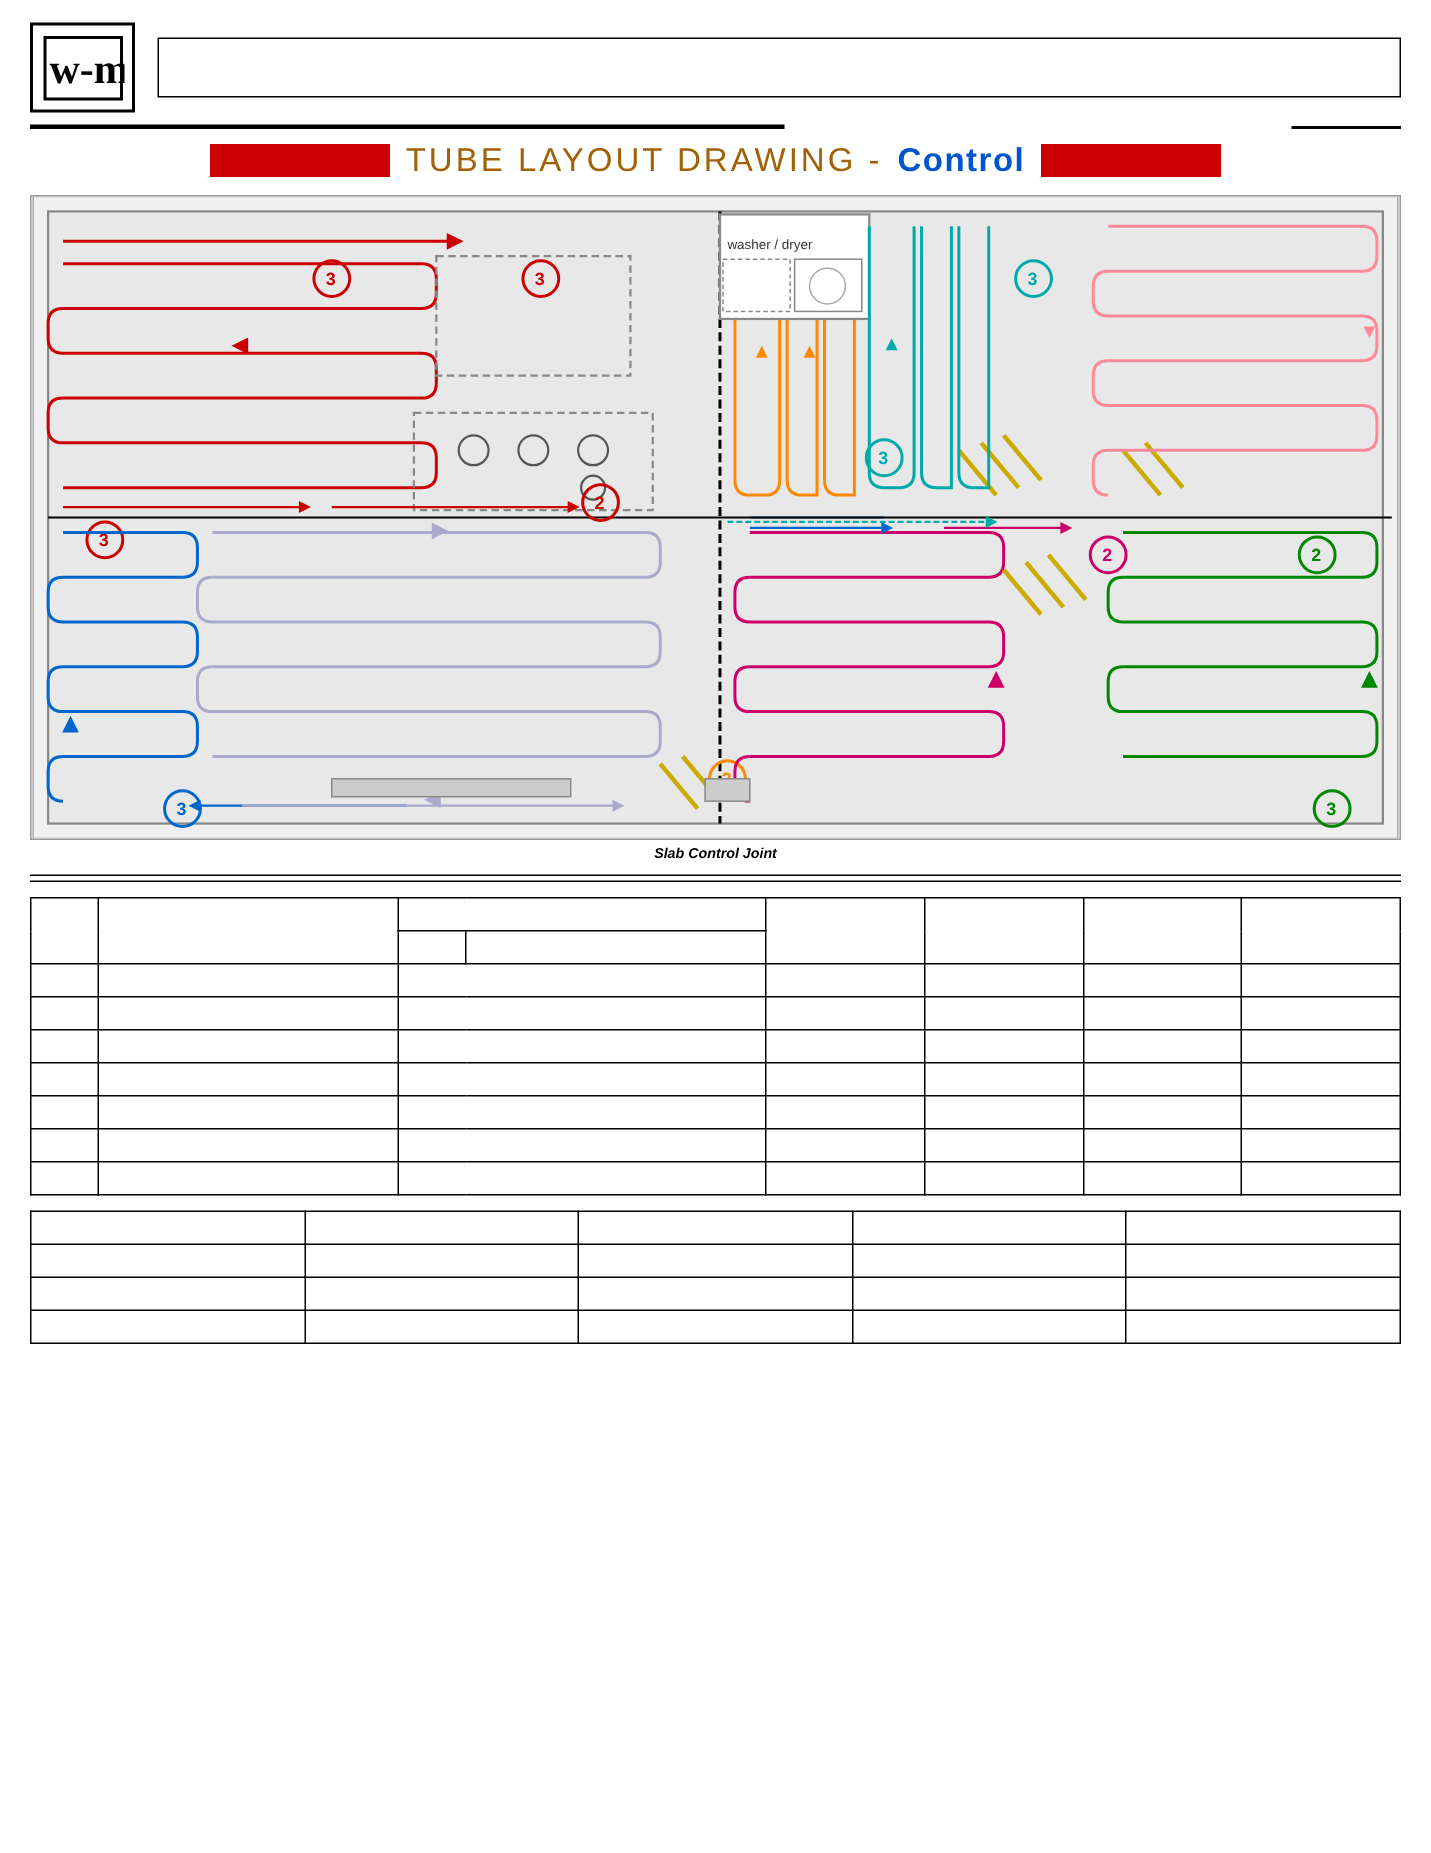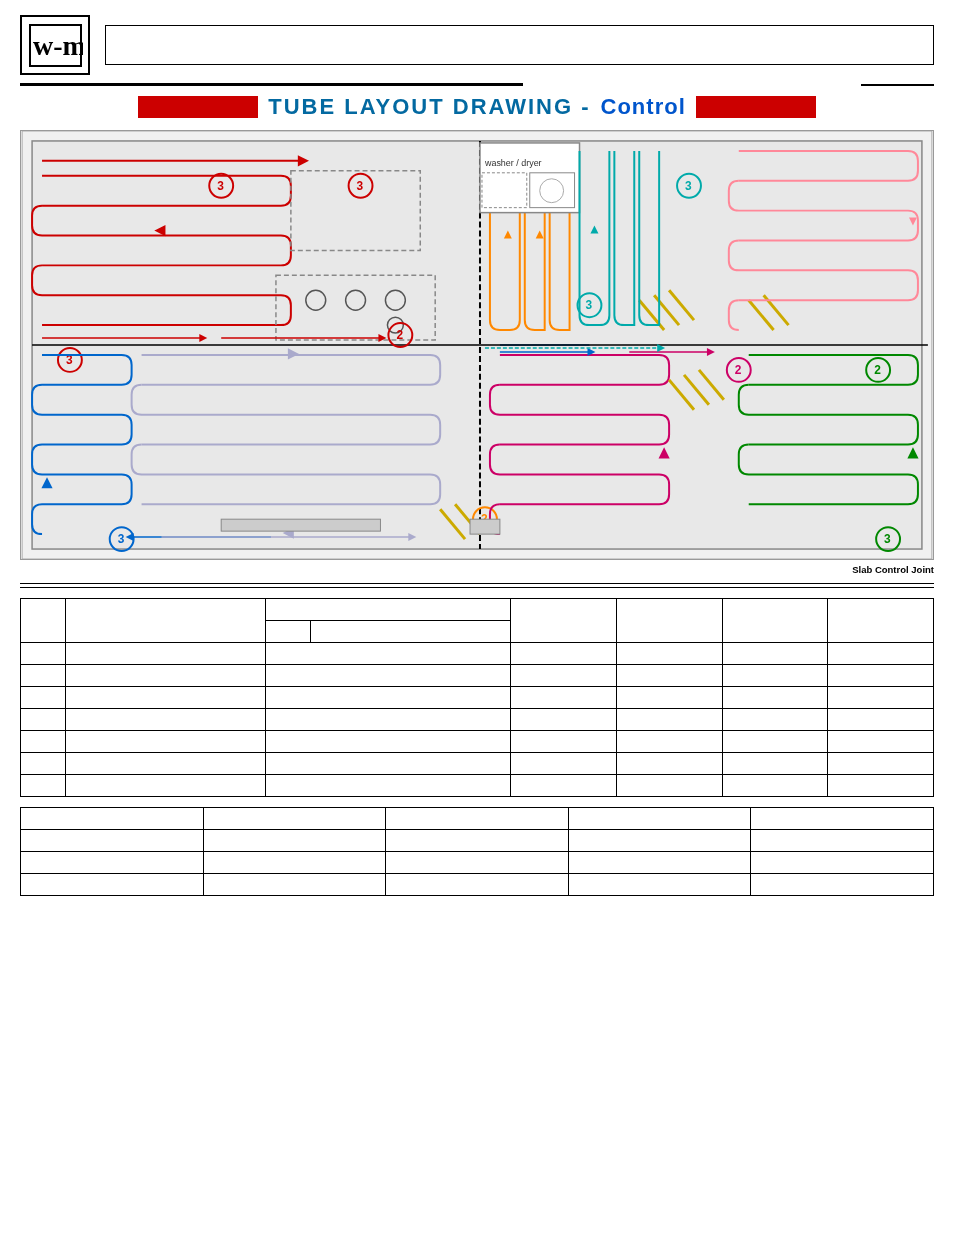--- a/index.html
+++ b/index.html
@@ -53,22 +53,22 @@
       gap: 10px;
       margin: 8px 0 10px 0;
     }
     .red-rect {
       width: 120px;
       height: 22px;
       background: #cc0000;
     }
     .banner-text {
       font-size: 22px;
-      font-weight: 700;
-      color: #0369a1;
+      font-weight: 400;
+      color: #a16207;
       letter-spacing: 2px;
       font-family: Arial Black, Arial, sans-serif;
     }
     .banner-typical {
       font-size: 22px;
       font-weight: 900;
       color: #0055cc;
       letter-spacing: 1px;
       font-family: Arial Black, Arial, sans-serif;
     }
@@ -85,25 +85,26 @@
     }
 
     
     .drawing-svg {
       width: 100%;
       height: 100%;
     }
 
     
     .slab-label {
-      text-align: right;
+      text-align: center;
       font-size: 9.5px;
       font-weight: bold;
       color: #000;
       margin: 2px 0 6px 0;
+      font-style: italic;
     }
 
     
     .sep-lines {
       margin: 8px 0;
     }
 
     
     .table-section {
       margin: 10px 0;

